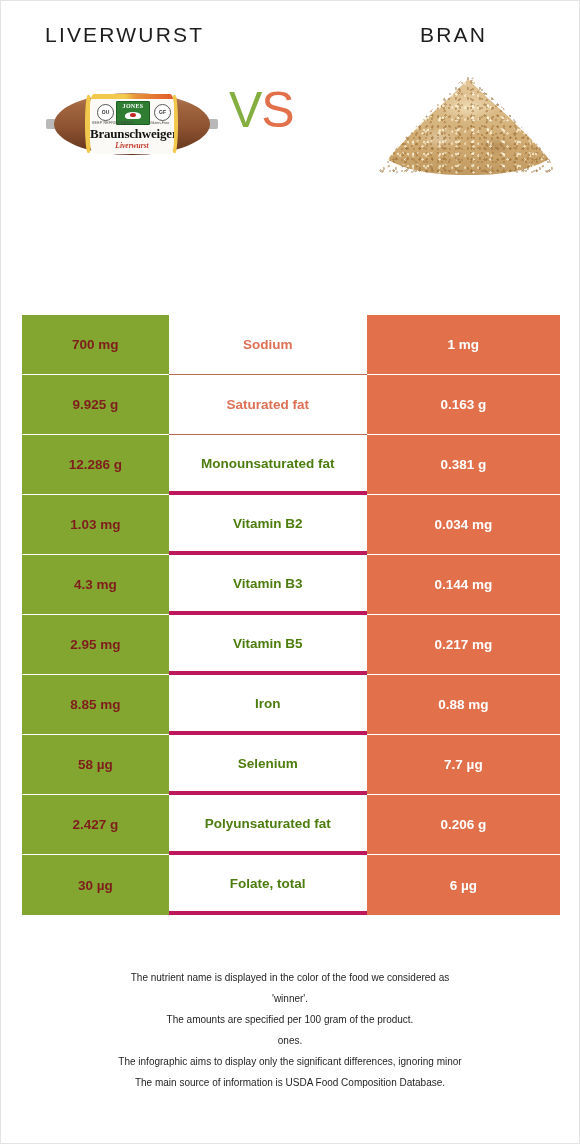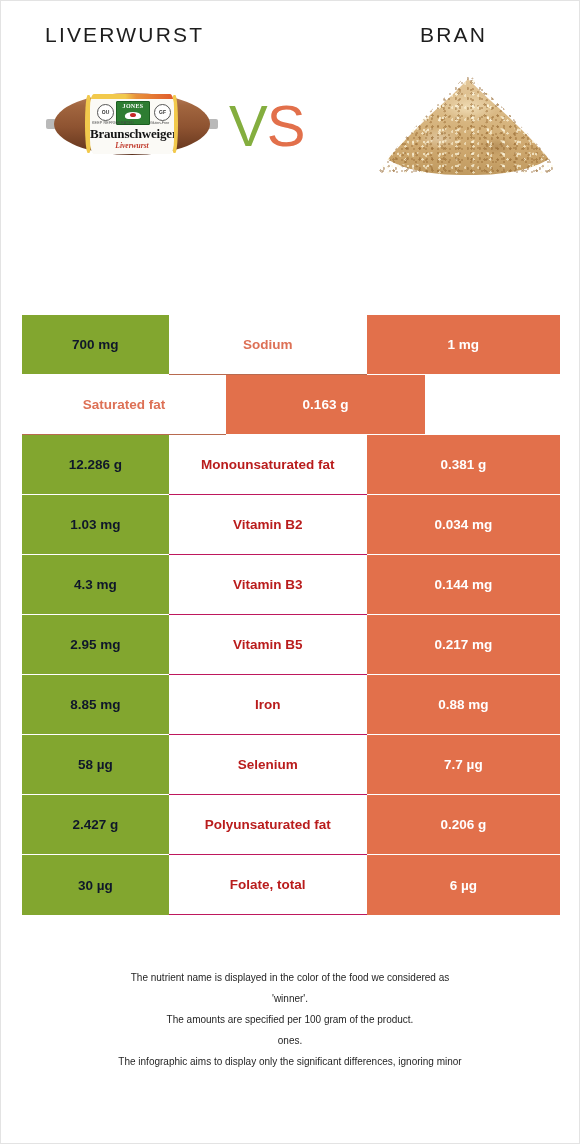--- a/index.html
+++ b/index.html
@@ -167,22 +167,22 @@
     font-style: italic;
     font-weight: bold;
     font-size: 7.5px;
     color: #c0392b;
   }
 
   
   .vs {
     position: absolute;
     left: 228px;
-    top: 34px;
-    font-size: 58px;
+    top: 22px;
+    font-size: 50px;
     font-weight: 300;
     letter-spacing: -1px;
     line-height: 1;
     font-family: "Liberation Sans", sans-serif;
     white-space: nowrap;
   }
   .vs .v { color: #84ae3f; }
   .vs .s { color: #e2704b; }
 
   
@@ -240,42 +240,42 @@
   .cell {
     display: flex;
     align-items: center;
     justify-content: center;
     font-size: 13.5px;
     box-sizing: border-box;
   }
   .cell-left {
     width: 151px;
     background: #82a62f;
-    color: #0f172a;
+    color: #7f1d1d;
     font-weight: bold;
     border-bottom: 1px solid #ffffff;
   }
   .cell-mid {
     width: 204px;
     background: #ffffff;
     font-weight: bold;
   }
   .cell-right {
     width: 199px;
     background: #e2704b;
     color: #ffffff;
     font-weight: bold;
     border-bottom: 1px solid #ffffff;
   }
   .row:last-child .cell-left,
   .row:last-child .cell-right {
     border-bottom: none;
   }
   
-  .win-green .cell-mid { color: #b91c1c; border-bottom: 1px solid #be185d; }
+  .win-green .cell-mid { color: #4d7c0f; border-bottom: 4px solid #be185d; }
   .win-orange .cell-mid { color: #dd7055; border-bottom: 1px solid #b86a4f; }
 
   
   .footer {
     position: absolute;
     left: 0; right: 0;
     top: 966px;
     text-align: center;
     font-size: 10px;
     line-height: 21px;
@@ -332,20 +332,21 @@
 
 </div>
 
 <div class="table" id="comparison-table">
     <div class="row win-orange">
       <div class="cell cell-left">700 mg</div>
       <div class="cell cell-mid">Sodium</div>
       <div class="cell cell-right">1 mg</div>
     </div>
     <div class="row win-orange">
+      <div class="cell cell-left">9.925 g</div>
       <div class="cell cell-mid">Saturated fat</div>
       <div class="cell cell-right">0.163 g</div>
     </div>
     <div class="row win-green">
       <div class="cell cell-left">12.286 g</div>
       <div class="cell cell-mid">Monounsaturated fat</div>
       <div class="cell cell-right">0.381 g</div>
     </div>
     <div class="row win-green">
       <div class="cell cell-left">1.03 mg</div>
@@ -383,13 +384,14 @@
       <div class="cell cell-right">6 µg</div>
     </div>
   </div>
 
 <div class="footer">
   <div>The nutrient name is displayed in the color of the food we considered as</div>
   <div>'winner'.</div>
   <div>The amounts are specified per 100 gram of the product.</div>
   <div>ones.</div>
   <div>The infographic aims to display only the significant differences, ignoring minor</div>
+  <div>The main source of information is USDA Food Composition Database.</div>
 </div>
 
 </body></html>

